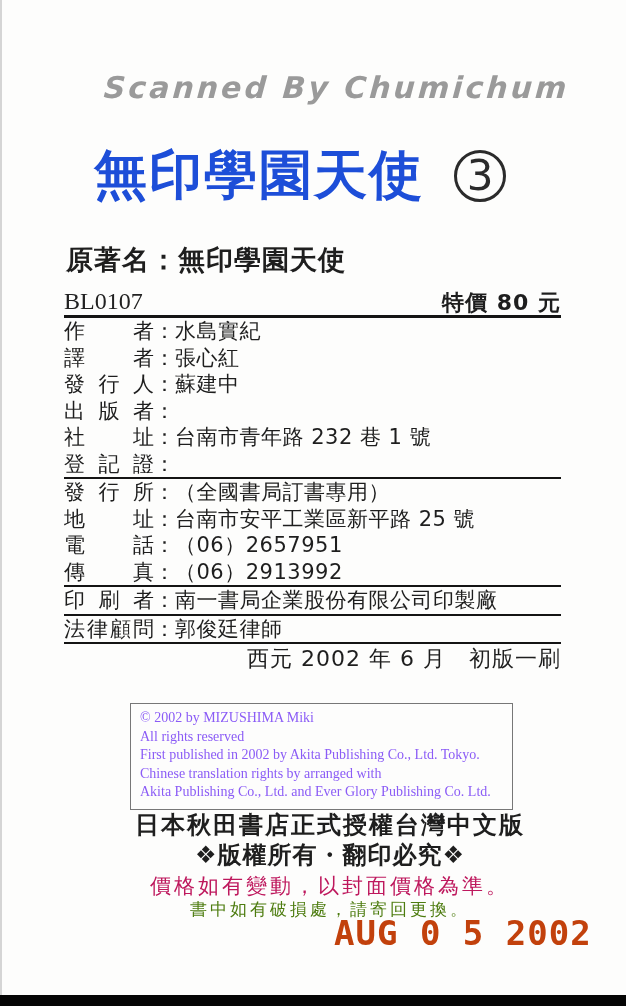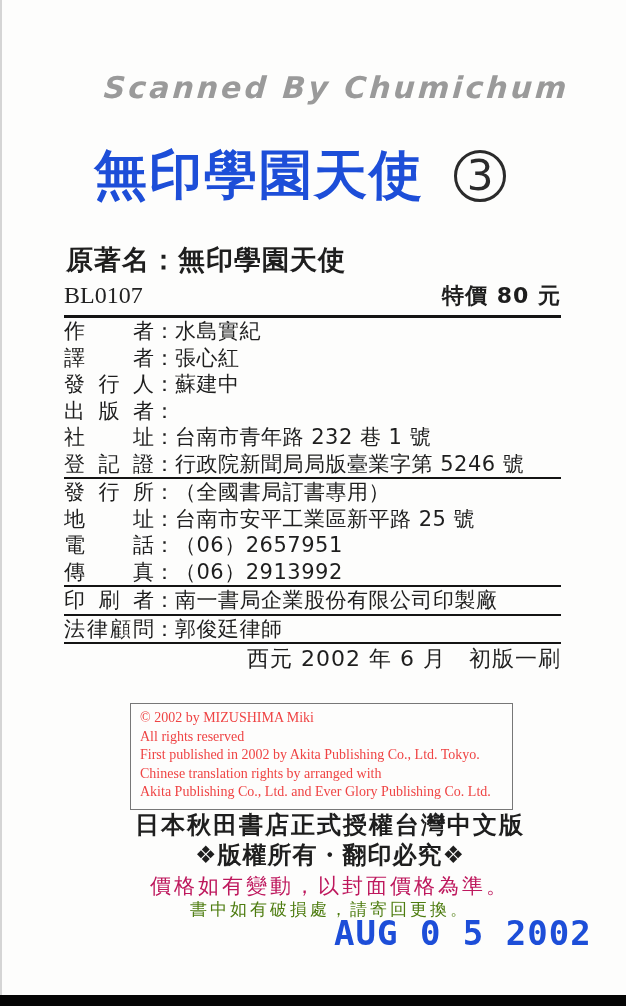--- a/index.html
+++ b/index.html
@@ -38,21 +38,21 @@
     padding-bottom:2px;
   }
   .original-title {
     position:absolute; top:242px; left:66px;
     font-size:27px; font-weight:600; letter-spacing:1px; white-space:nowrap;
   }
   .colophon {
     position:absolute; left:64px; top:288px; width:497px;
   }
   .bl-row {
-    display:flex; justify-content:space-between; align-items:center;
+    display:flex; justify-content:space-between; align-items:flex-start;
     border-bottom:3px solid #141414; padding-bottom:12px; height:30px;
     box-sizing:border-box;
   }
   .bl-code { font-family:"Liberation Serif", serif; font-size:24px; color:#222; }
   .bl-price { font-size:22px; font-weight:600; letter-spacing:1px; }
   .colophon-row {
     display:flex; align-items:center;
     font-size:21px; line-height:26.5px; height:26.5px;
     font-weight:500; white-space:nowrap;
   }
@@ -65,33 +65,33 @@
   .row-value { letter-spacing:.5px; }
   .edition {
     text-align:right; font-size:22px; font-weight:500;
     letter-spacing:1px;
   }
   .copyright-box {
     position:absolute; left:130px; top:703px; width:383px;
     box-sizing:border-box; border:1px solid #777;
     padding:5px 8px 7px 9px;
     font-family:"Liberation Serif", serif; font-size:14px;
-    line-height:18.6px; color:#ef4444;
+    line-height:18.6px; color:#8b5cf6;
     background:#fdfdfc;
   }
   .footer-line { position:absolute; left:17px; width:100%; text-align:center; white-space:nowrap; }
   .footer-line1 { top:809px; font-size:24px; font-weight:600; letter-spacing:2px; }
   .footer-line2 { top:839px; font-size:24px; font-weight:600; letter-spacing:1px; }
   .footer-line3 { top:872px; font-size:21px; font-family:"DejaVu Serif", serif; letter-spacing:3px; color:#be185d; }
   .footer-line4 { top:898px; font-size:17px; font-family:"DejaVu Serif", serif; letter-spacing:3px; color:#4d7c0f; }
   .stamp {
     position:absolute; top:913px; left:334px;
     font-family:"DejaVu Sans Mono", monospace;
     font-size:34px; font-weight:600; letter-spacing:1px;
-    color:#1d4ed8; white-space:nowrap;
+    color:#c2410c; white-space:nowrap;
   }
 </style>
 </head>
 <body>
 
 <div class="page">
 
   <div class="left-edge"></div>
 
   <div class="watermark">Scanned By Chumichum</div>
@@ -137,21 +137,20 @@
 
       <div class="colophon-row">
         <span class="row-label">社址</span>
         <span class="row-colon">：</span>
         <span class="row-value">台南市青年路 232 巷 1 號</span>
       </div>
 
       <div class="colophon-row underlined">
         <span class="row-label">登記證</span>
         <span class="row-colon">：</span>
-        <span class="row-value">行政院新聞局局版臺業字第 5246 號</span>
       </div>
 
       <div class="colophon-row">
         <span class="row-label">發行所</span>
         <span class="row-colon">：</span>
         <span class="row-value">（全國書局訂書專用）</span>
       </div>
 
       <div class="colophon-row">
         <span class="row-label">地址</span>

